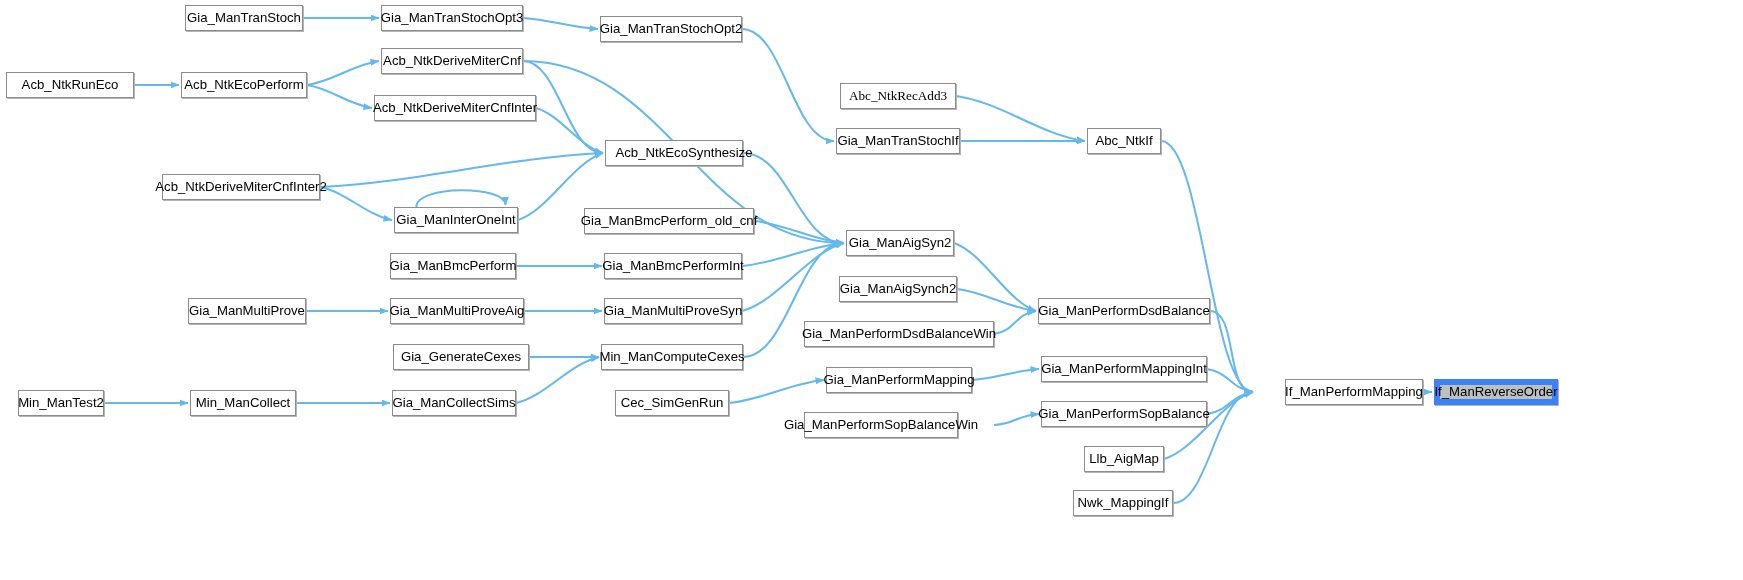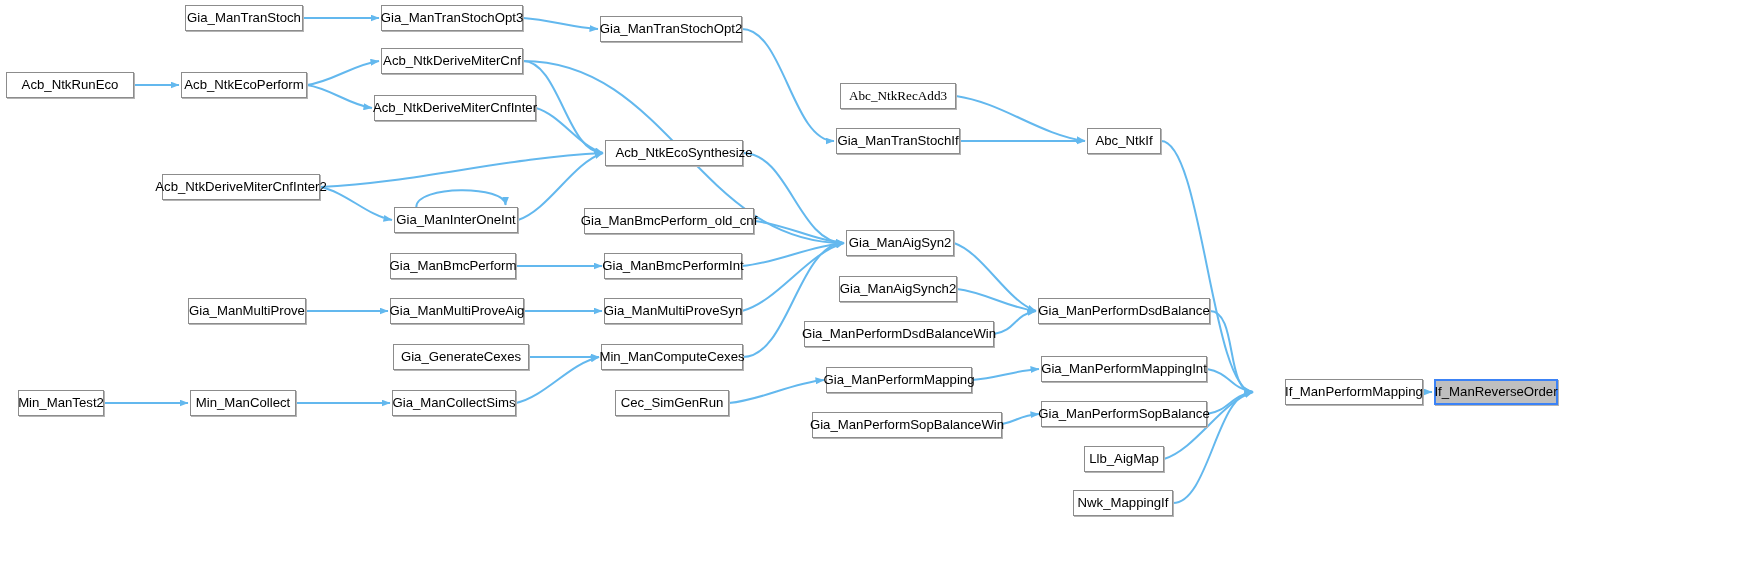--- a/index.html
+++ b/index.html
@@ -35,21 +35,21 @@
     box-shadow: 1px 1px 0 0 #b4b4b4;
     font-size: 13.2px;
     line-height: 1;
     color: #000000;
     white-space: nowrap;
     padding: 0 6px;
     cursor: pointer;
   }
   .gnode.current {
     background: #bfbfbf;
-    border: 2px solid #3b82f6;
+    border: 6px solid #3b82f6;
   }
 </style>
 </head>
 <body>
 
 <div id="graph-root">
   <svg id="edge-layer" viewBox="0 0 1743 580" xmlns="http://www.w3.org/2000/svg">
     <defs>
       <marker id="arrowhead" markerWidth="9" markerHeight="7" refX="8.5" refY="3.5" orient="auto" markerUnits="userSpaceOnUse">
         <polygon points="0 0, 9 3.5, 0 7" fill="#63b8ee"></polygon>
@@ -126,17 +126,17 @@
       <div class="gnode" style="left: 601px; top: 344px; width: 142px;">Min_ManComputeCexes</div>
       <div class="gnode" style="left: 1041px; top: 356px; width: 166px; text-align: right;">Gia_ManPerformMappingInt</div>
       <div class="gnode" style="left: 826px; top: 367px; width: 146px;">Gia_ManPerformMapping</div>
       <div class="gnode" style="left: 18px; top: 390px; width: 86px;">Min_ManTest2</div>
       <div class="gnode" style="left: 190px; top: 390px; width: 106px;">Min_ManCollect</div>
       <div class="gnode" style="left: 392px; top: 390px; width: 124px;">Gia_ManCollectSims</div>
       <div class="gnode" style="left: 615px; top: 390px; width: 114px;">Cec_SimGenRun</div>
       <div class="gnode" style="left: 1285px; top: 379px; width: 138px;">If_ManPerformMapping</div>
       <div class="gnode current" style="left: 1434px; top: 379px; width: 124px;">If_ManReverseOrder</div>
       <div class="gnode" style="left: 1041px; top: 401px; width: 166px;">Gia_ManPerformSopBalance</div>
-      <div class="gnode" style="left: 804px; top: 412px; width: 190px; margin-left: 8px;">Gia_ManPerformSopBalanceWin</div>
+      <div class="gnode" style="left: 804px; top: 412px; width: 154px;">Gia_ManPerformSopBalanceWin</div>
       <div class="gnode" style="left: 1084px; top: 446px; width: 80px;">Llb_AigMap</div>
       <div class="gnode" style="left: 1073px; top: 490px; width: 100px;">Nwk_MappingIf</div>
     </div>
 </div>
 
 </body></html>

